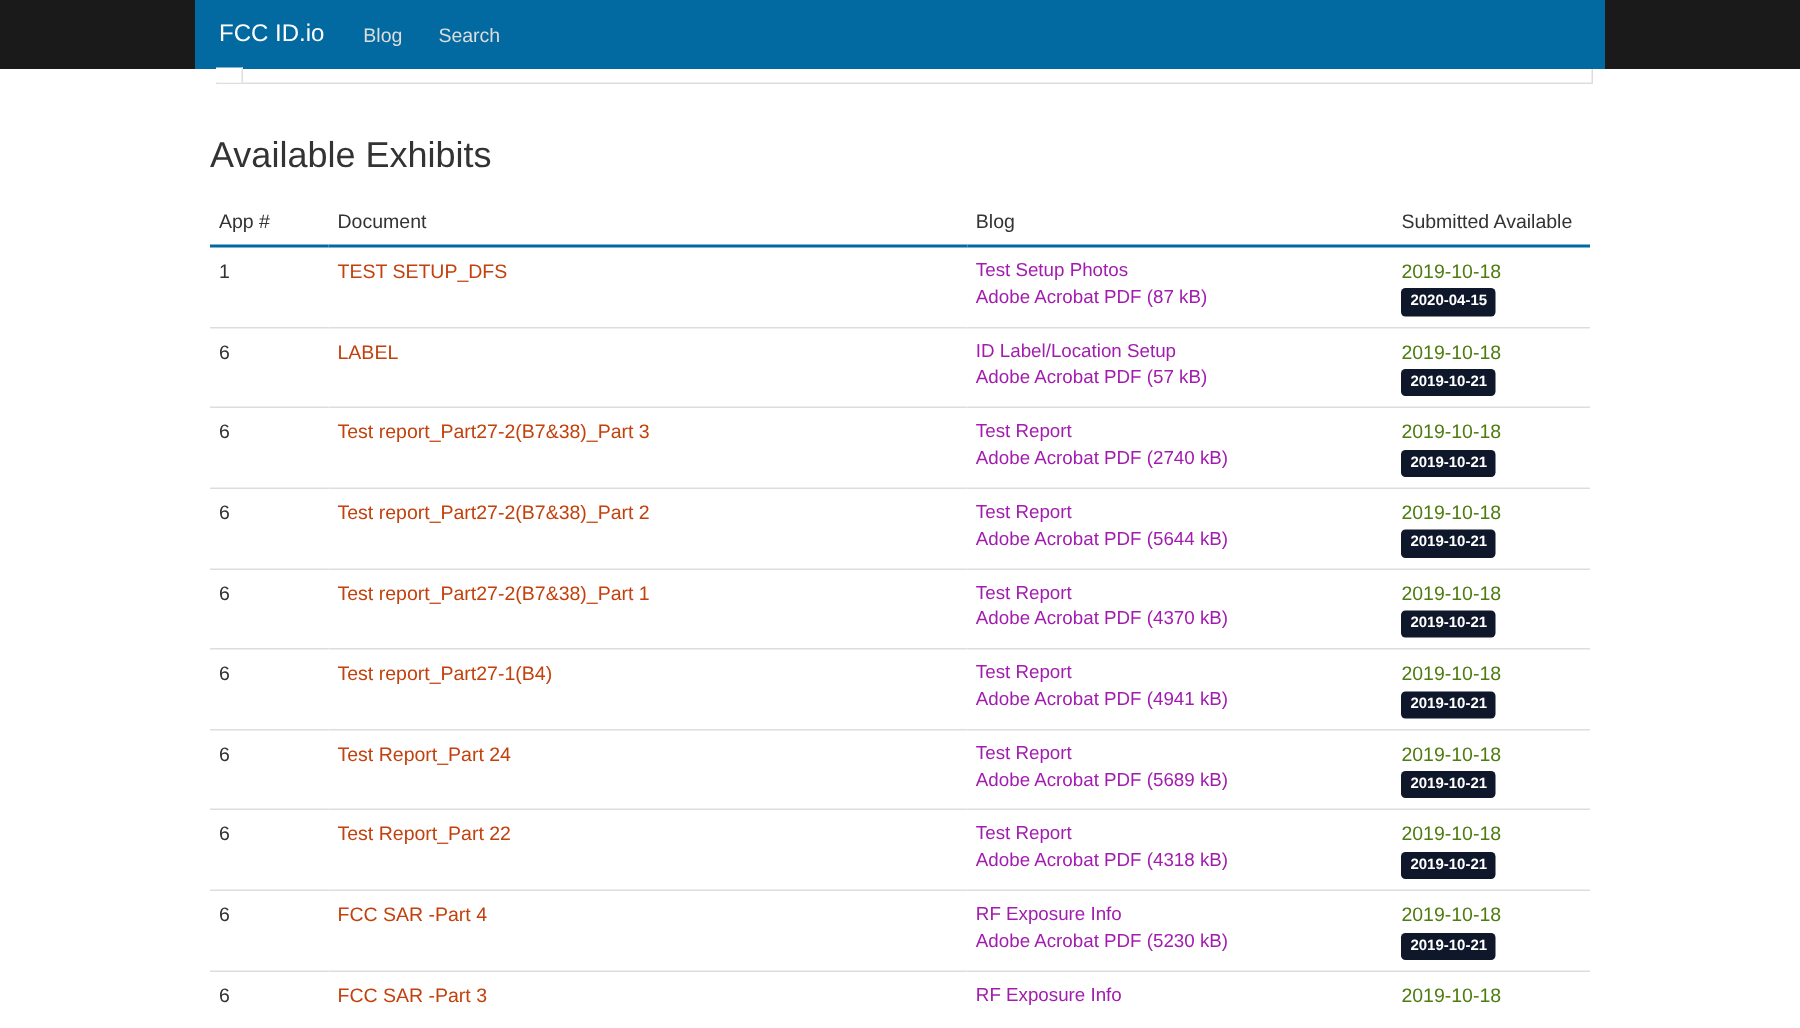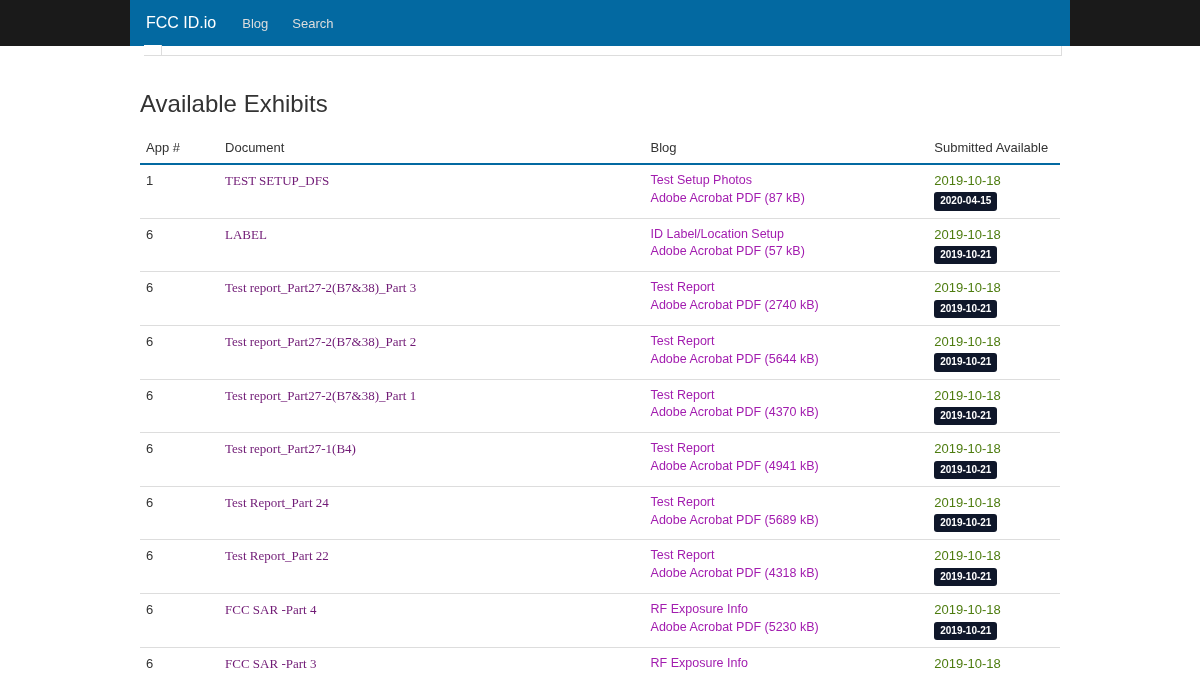--- a/index.html
+++ b/index.html
@@ -83,23 +83,22 @@
       border-top: 1px solid #ddd;
       vertical-align: top;
       font-size: 13px;
       line-height: 1.42;
     }
     .col-app { width: 78px; }
     .col-doc { width: 420px; }
     .col-type { width: 280px; }
     .col-date { width: 130px; }
     .doc-link {
-      color: #701a75;
+      color: #c2410c;
       cursor: pointer;
-      font-family: Liberation Serif, serif;
     }
     .muted-line {
       color: #a21caf;
       font-size: 12.5px;
     }
     .date-sub {
       color: #4d7c0f;
       font-size: 13px;
     }
     .badge {

